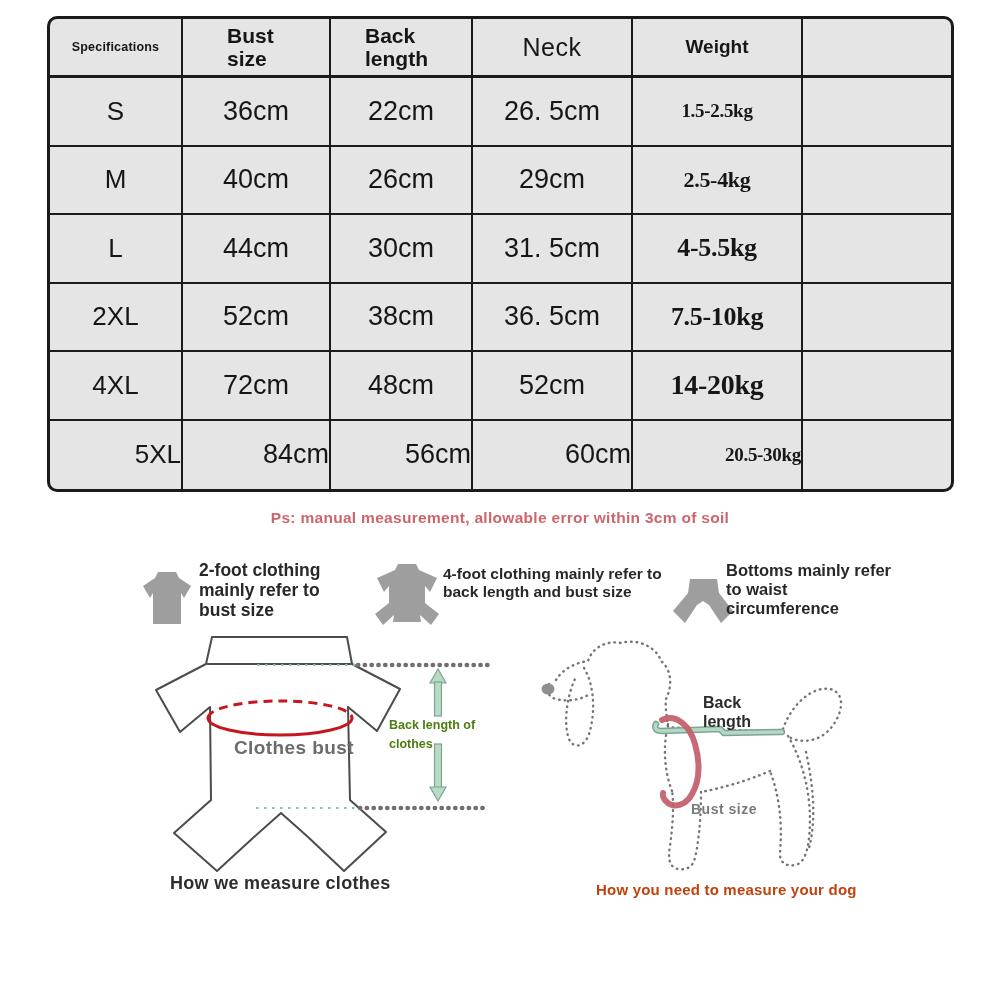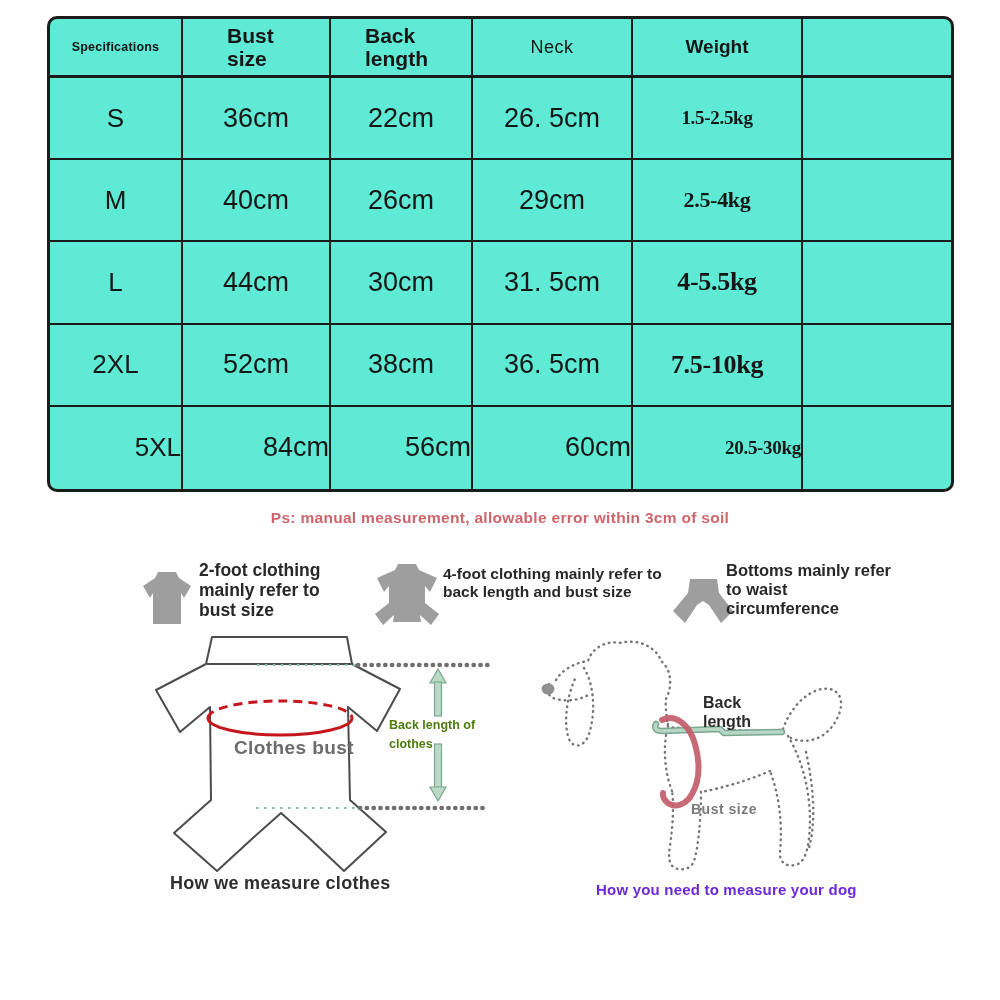--- a/index.html
+++ b/index.html
@@ -2,35 +2,35 @@
 <html><head>
 <meta charset="utf-8">
 <style>
   html,body{margin:0;padding:0;background:#ffffff;}
   body{width:1000px;height:1000px;position:relative;font-family:"Liberation Sans",sans-serif;color:#161616;overflow:hidden;}
 
   
   .size-table{
     position:absolute;left:47px;top:16px;width:901px;height:476px;
     border-collapse:separate;border-spacing:0;table-layout:fixed;
-    border:3px solid #1b1b1b;border-radius:10px;background:#5eead4;
+    border:3px solid #1b1b1b;border-radius:10px;background:#e5e5e5;
   }
   .size-table th,.size-table td{
     border-right:2.5px solid #1b1b1b;border-bottom:2.5px solid #1b1b1b;
     text-align:center;vertical-align:middle;padding:0;overflow:hidden;
   }
   .size-table th:last-child,.size-table td:last-child{border-right:none;}
   .size-table tr:last-child td{border-bottom:none;text-align:right;}
   .size-table thead th{border-bottom:3.5px solid #1b1b1b;height:56px;}
   .size-table tbody tr{height:52px;}
 
   .spec-h{font-size:12.5px;font-weight:bold;letter-spacing:.2px;}
   .h-wrap{width:58px;margin:0 auto;text-align:left;font-size:21px;font-weight:bold;line-height:1.1;}
   .h-wrap.wide{width:72px;}
-  .neck-h{font-size:18px;font-weight:400;letter-spacing:.5px;}
+  .neck-h{font-size:25px;font-weight:400;letter-spacing:.5px;}
   .weight-h{font-size:19px;font-weight:bold;}
   .c-size{font-size:26px;}
   .c-num{font-size:27px;font-weight:400;}
   .c-wt{font-weight:bold;letter-spacing:-.3px;font-family:Liberation Serif, serif;}
   .wA{font-size:19px;}
   .wB{font-size:22px;}
   .wC{font-size:26px;}
   .wD{font-size:28px;}
 
   
@@ -47,21 +47,21 @@
   .lab3{left:726px;top:561px;width:168px;font-size:16.5px;line-height:19px;}
 
   
   .diagram{position:absolute;}
   .dlabel{position:absolute;font-weight:bold;}
   .lbl-clothes-bust{left:234px;top:737px;width:120px;font-size:19px;color:#6b6b6b;letter-spacing:.4px;}
   .lbl-backlen-clothes{left:389px;top:716px;width:92px;font-size:12.5px;color:#4d7c0f;line-height:1.5;}
   .caption1{left:170px;top:873px;font-size:18px;color:#2e2e2e;letter-spacing:.3px;}
   .lbl-dog-backlen{left:703px;top:693px;width:76px;font-size:16px;color:#2b2b2b;line-height:1.2;}
   .lbl-dog-bust{left:691px;top:801px;font-size:14px;color:#7a7a7a;letter-spacing:.5px;}
-  .caption2{left:596px;top:881px;font-size:15px;color:#6d28d9;letter-spacing:.2px;}
+  .caption2{left:596px;top:881px;font-size:15px;color:#c2410c;letter-spacing:.2px;}
 </style>
 </head>
 <body>
 
 <table class="size-table">
   <colgroup>
     <col style="width:133px">
       <col style="width:148px">
       <col style="width:142px">
     <col style="width:160px">
@@ -117,20 +117,28 @@
     </tr>
     <tr>
       <td class="c-size">2XL</td>
       <td class="c-num">52cm</td>
       <td class="c-num">38cm</td>
       <td class="c-num">36. 5cm</td>
       <td class="c-wt wC">7.5-10kg</td>
       <td></td>
     </tr>
     <tr>
+      <td class="c-size">4XL</td>
+      <td class="c-num">72cm</td>
+      <td class="c-num">48cm</td>
+      <td class="c-num">52cm</td>
+      <td class="c-wt wD">14-20kg</td>
+      <td></td>
+    </tr>
+    <tr>
       <td class="c-size">5XL</td>
       <td class="c-num">84cm</td>
       <td class="c-num">56cm</td>
       <td class="c-num">60cm</td>
       <td class="c-wt wA">20.5-30kg</td>
       <td></td>
     </tr>
   </tbody>
 </table>
 

